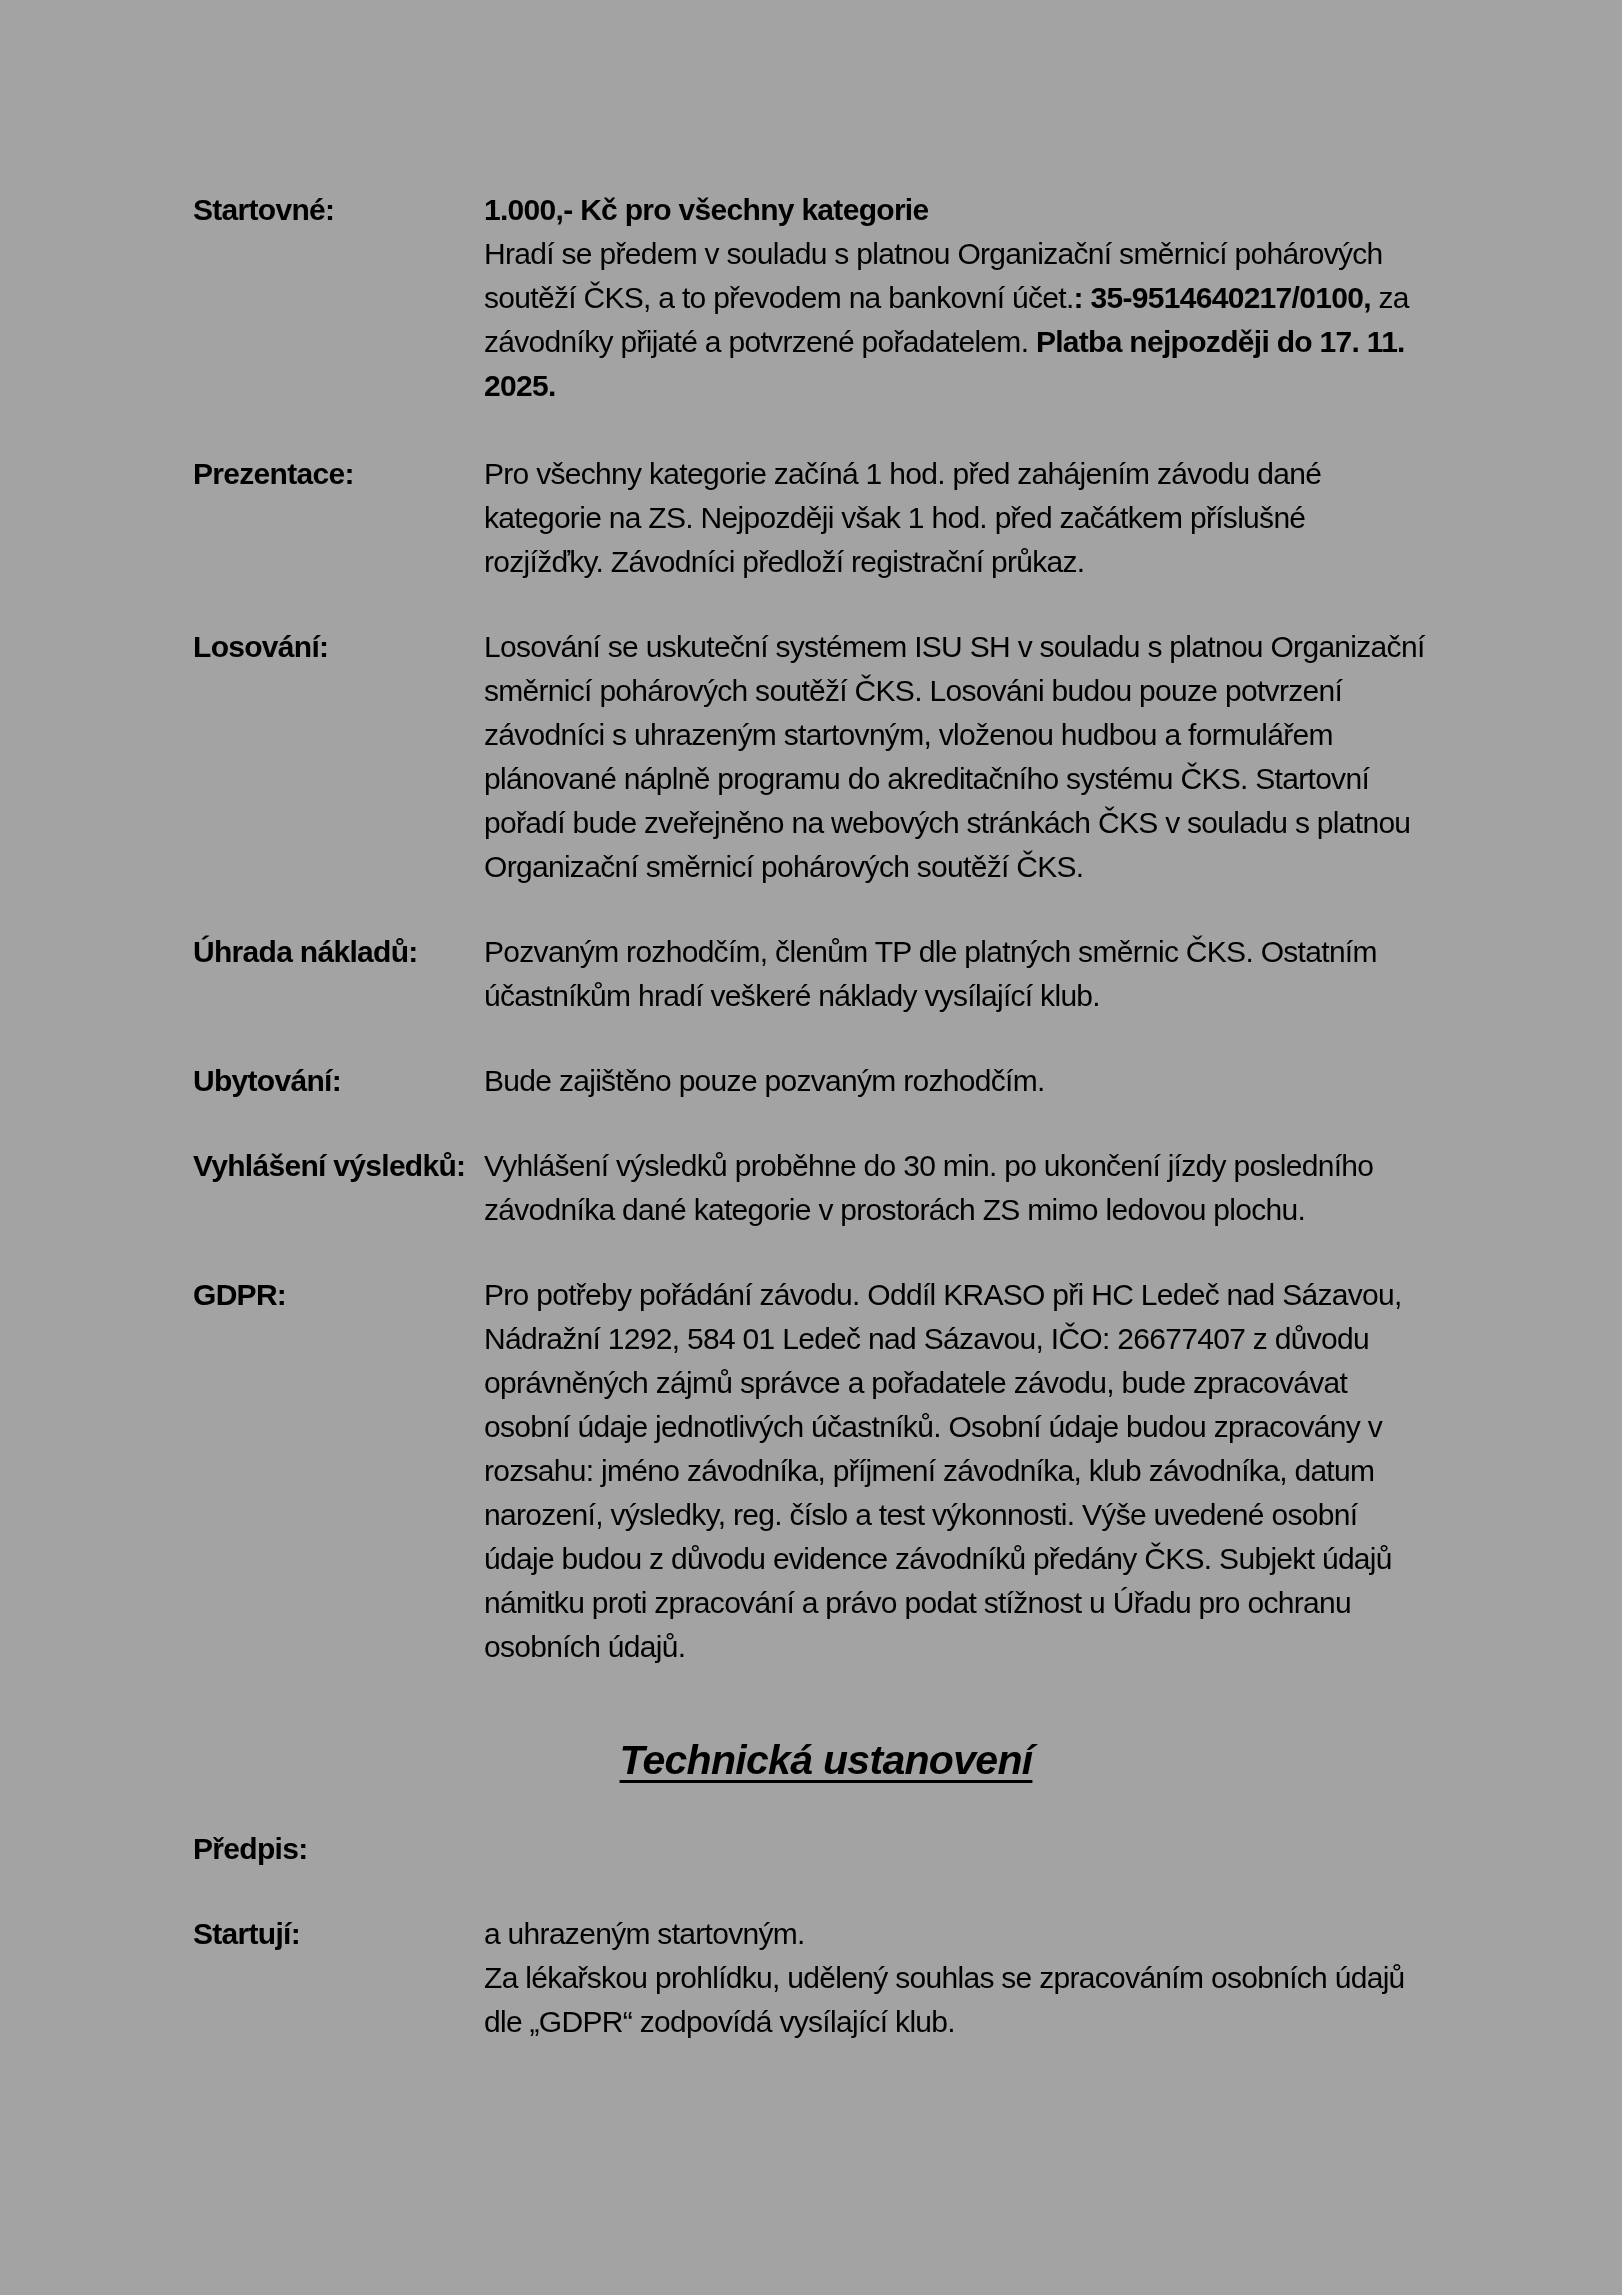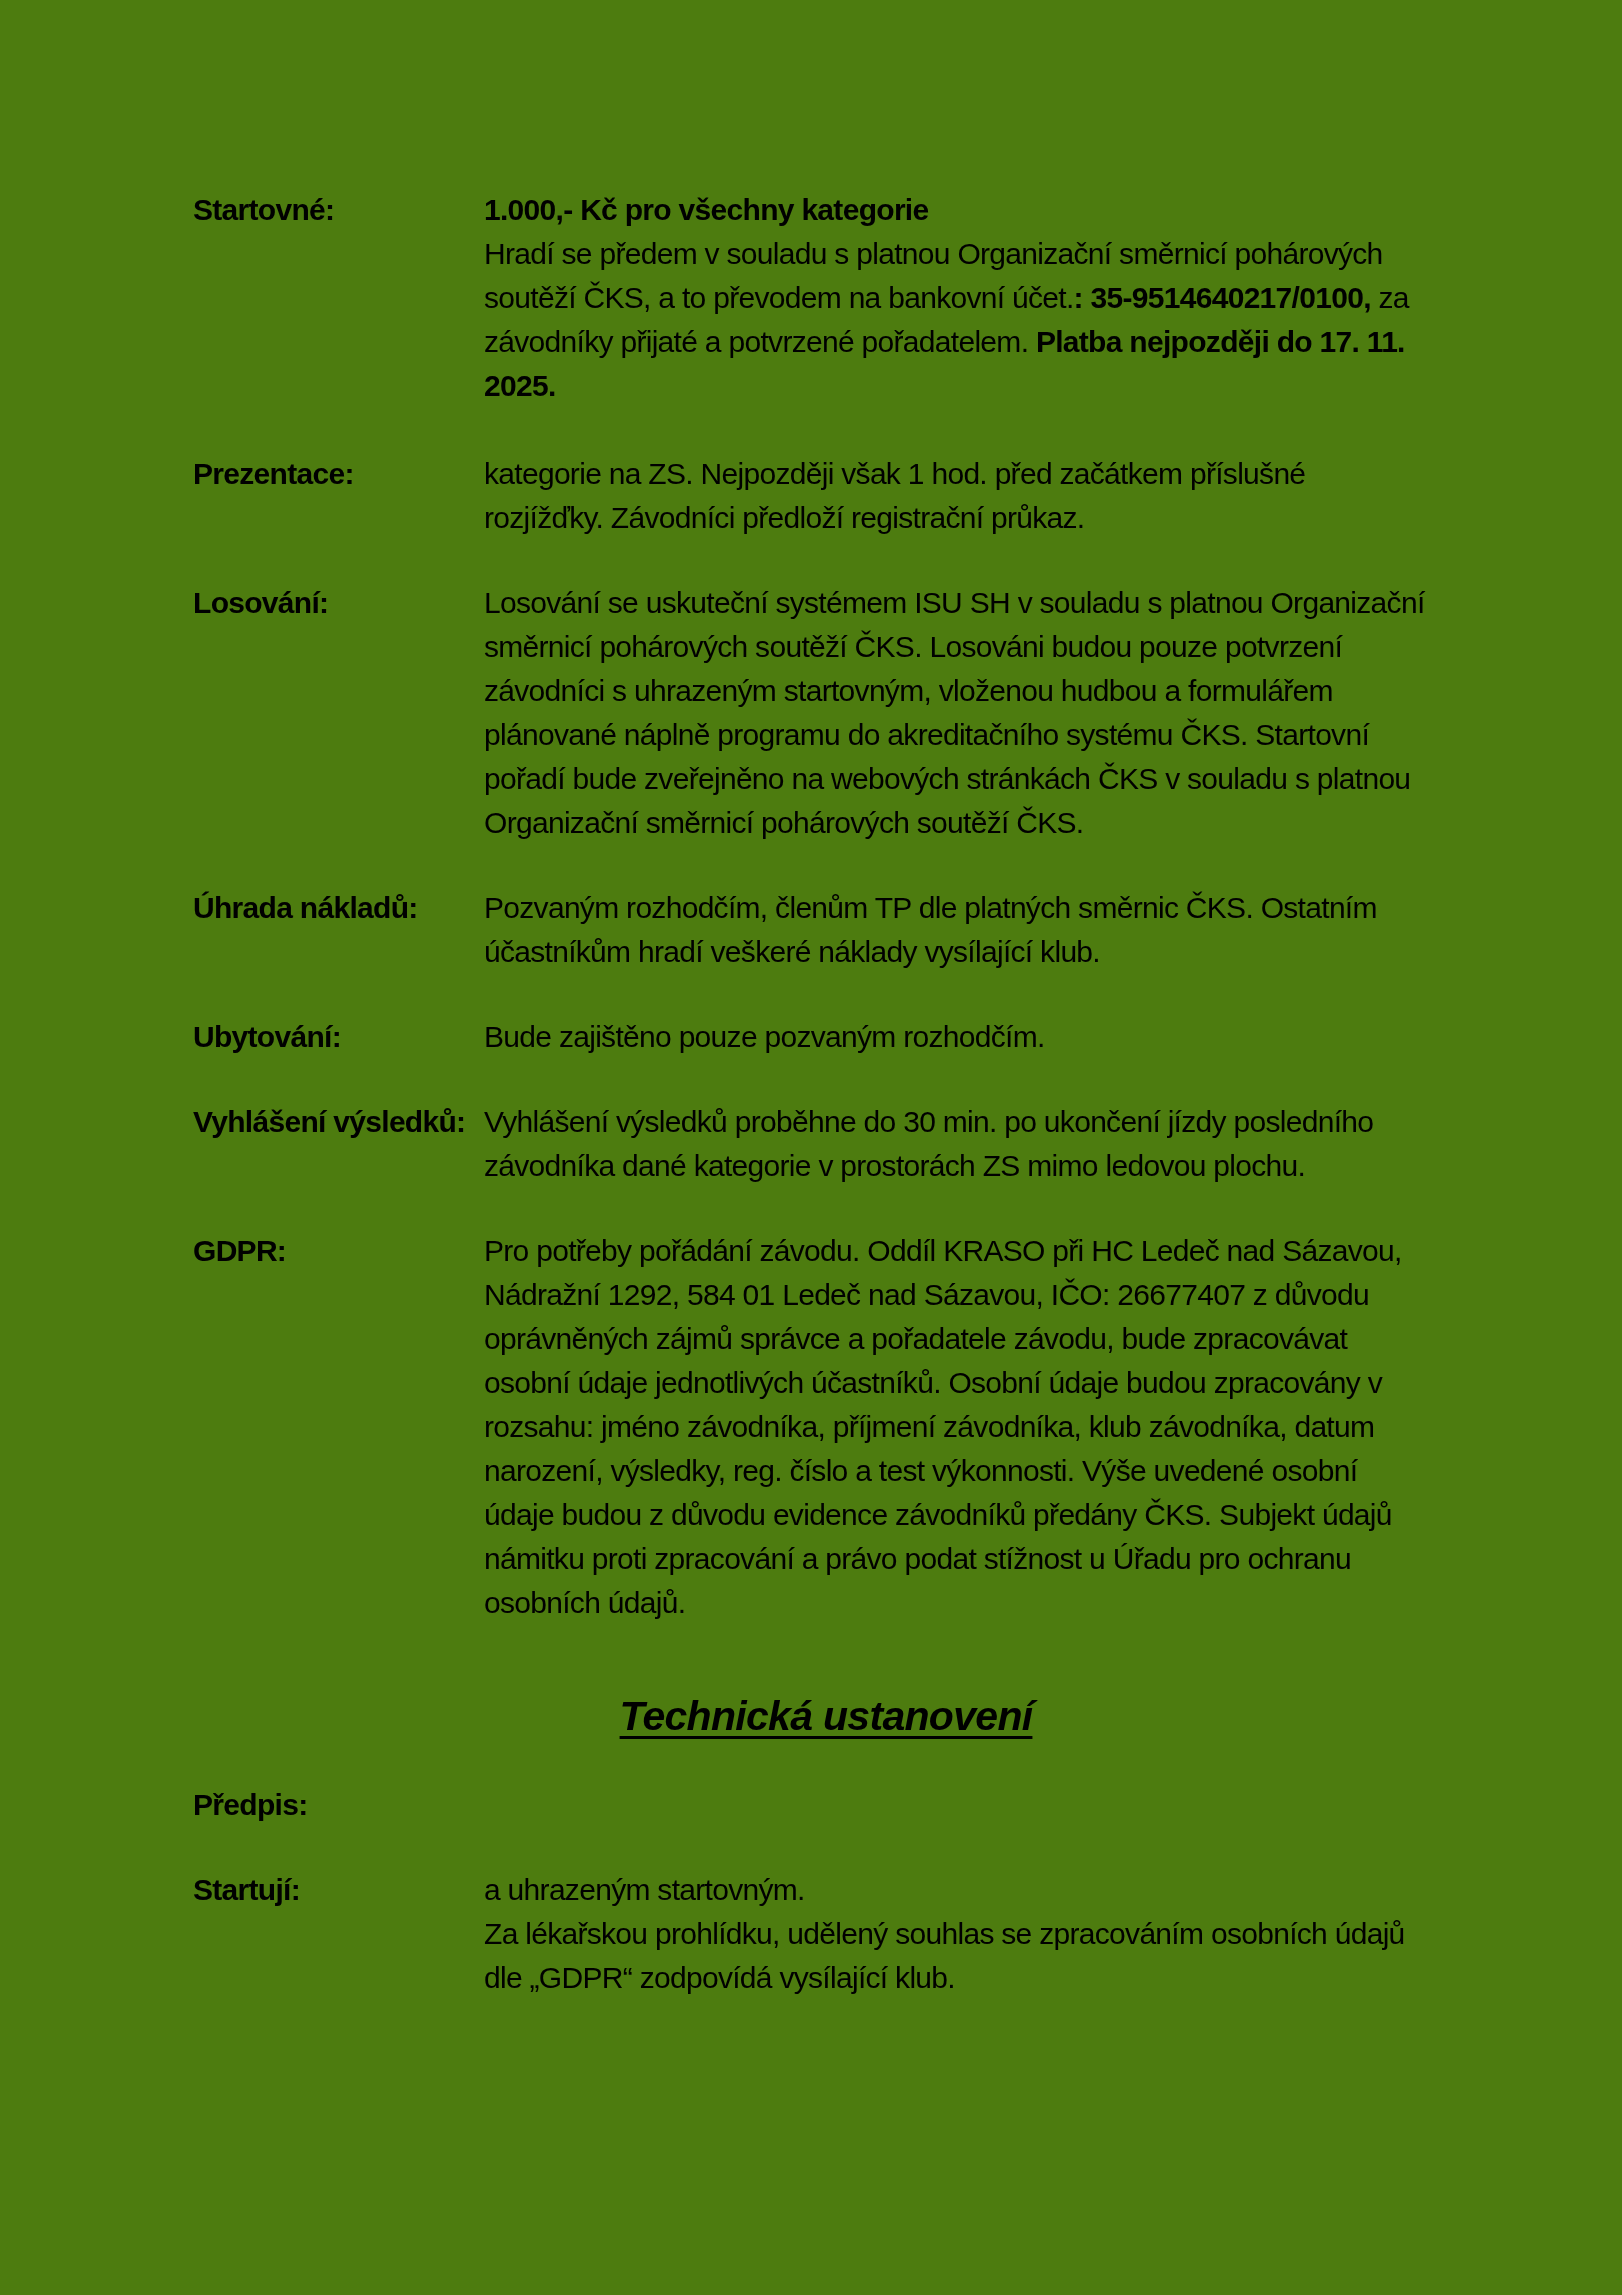--- a/index.html
+++ b/index.html
@@ -5,21 +5,21 @@
   html, body {
     margin: 0;
     padding: 0;
     background: #ffffff;
   }
   .page {
     position: relative;
     width: 1623px;
     height: 2295px;
     box-sizing: border-box;
-    background: #4d7c0f;
+    background: #a3a3a3;
     padding: 188px 164px 0 193px;
     font-family: "Liberation Sans", sans-serif;
     font-size: 30px;
     line-height: 44px;
     letter-spacing: -0.7px;
     color: #000000;
     overflow: hidden;
   }
   .row {
     display: flex;
@@ -64,20 +64,21 @@
       <div class="ln">Hradí se předem v souladu s platnou Organizační směrnicí pohárových</div>
       <div class="ln"><span>soutěží ČKS, a to převodem na bankovní účet.</span><span class="b">: 35-9514640217/0100,</span><span> za</span></div>
       <div class="ln"><span>závodníky přijaté a potvrzené pořadatelem.</span><span class="b"> Platba nejpozději do 17. 11.</span></div>
       <div class="ln b">2025.</div>
     </div>
   </section>
 
   <section class="row gap-lg">
     <div class="label">Prezentace:</div>
     <div class="body">
+      <div class="ln">Pro všechny kategorie začíná 1 hod. před zahájením závodu dané</div>
       <div class="ln">kategorie na ZS. Nejpozději však 1 hod. před začátkem příslušné</div>
       <div class="ln">rozjížďky. Závodníci předloží registrační průkaz.</div>
     </div>
   </section>
 
   <section class="row">
     <div class="label">Losování:</div>
     <div class="body">
       <div class="ln">Losování se uskuteční systémem ISU SH v souladu s platnou Organizační</div>
       <div class="ln">směrnicí pohárových soutěží ČKS. Losováni budou pouze potvrzení</div>

